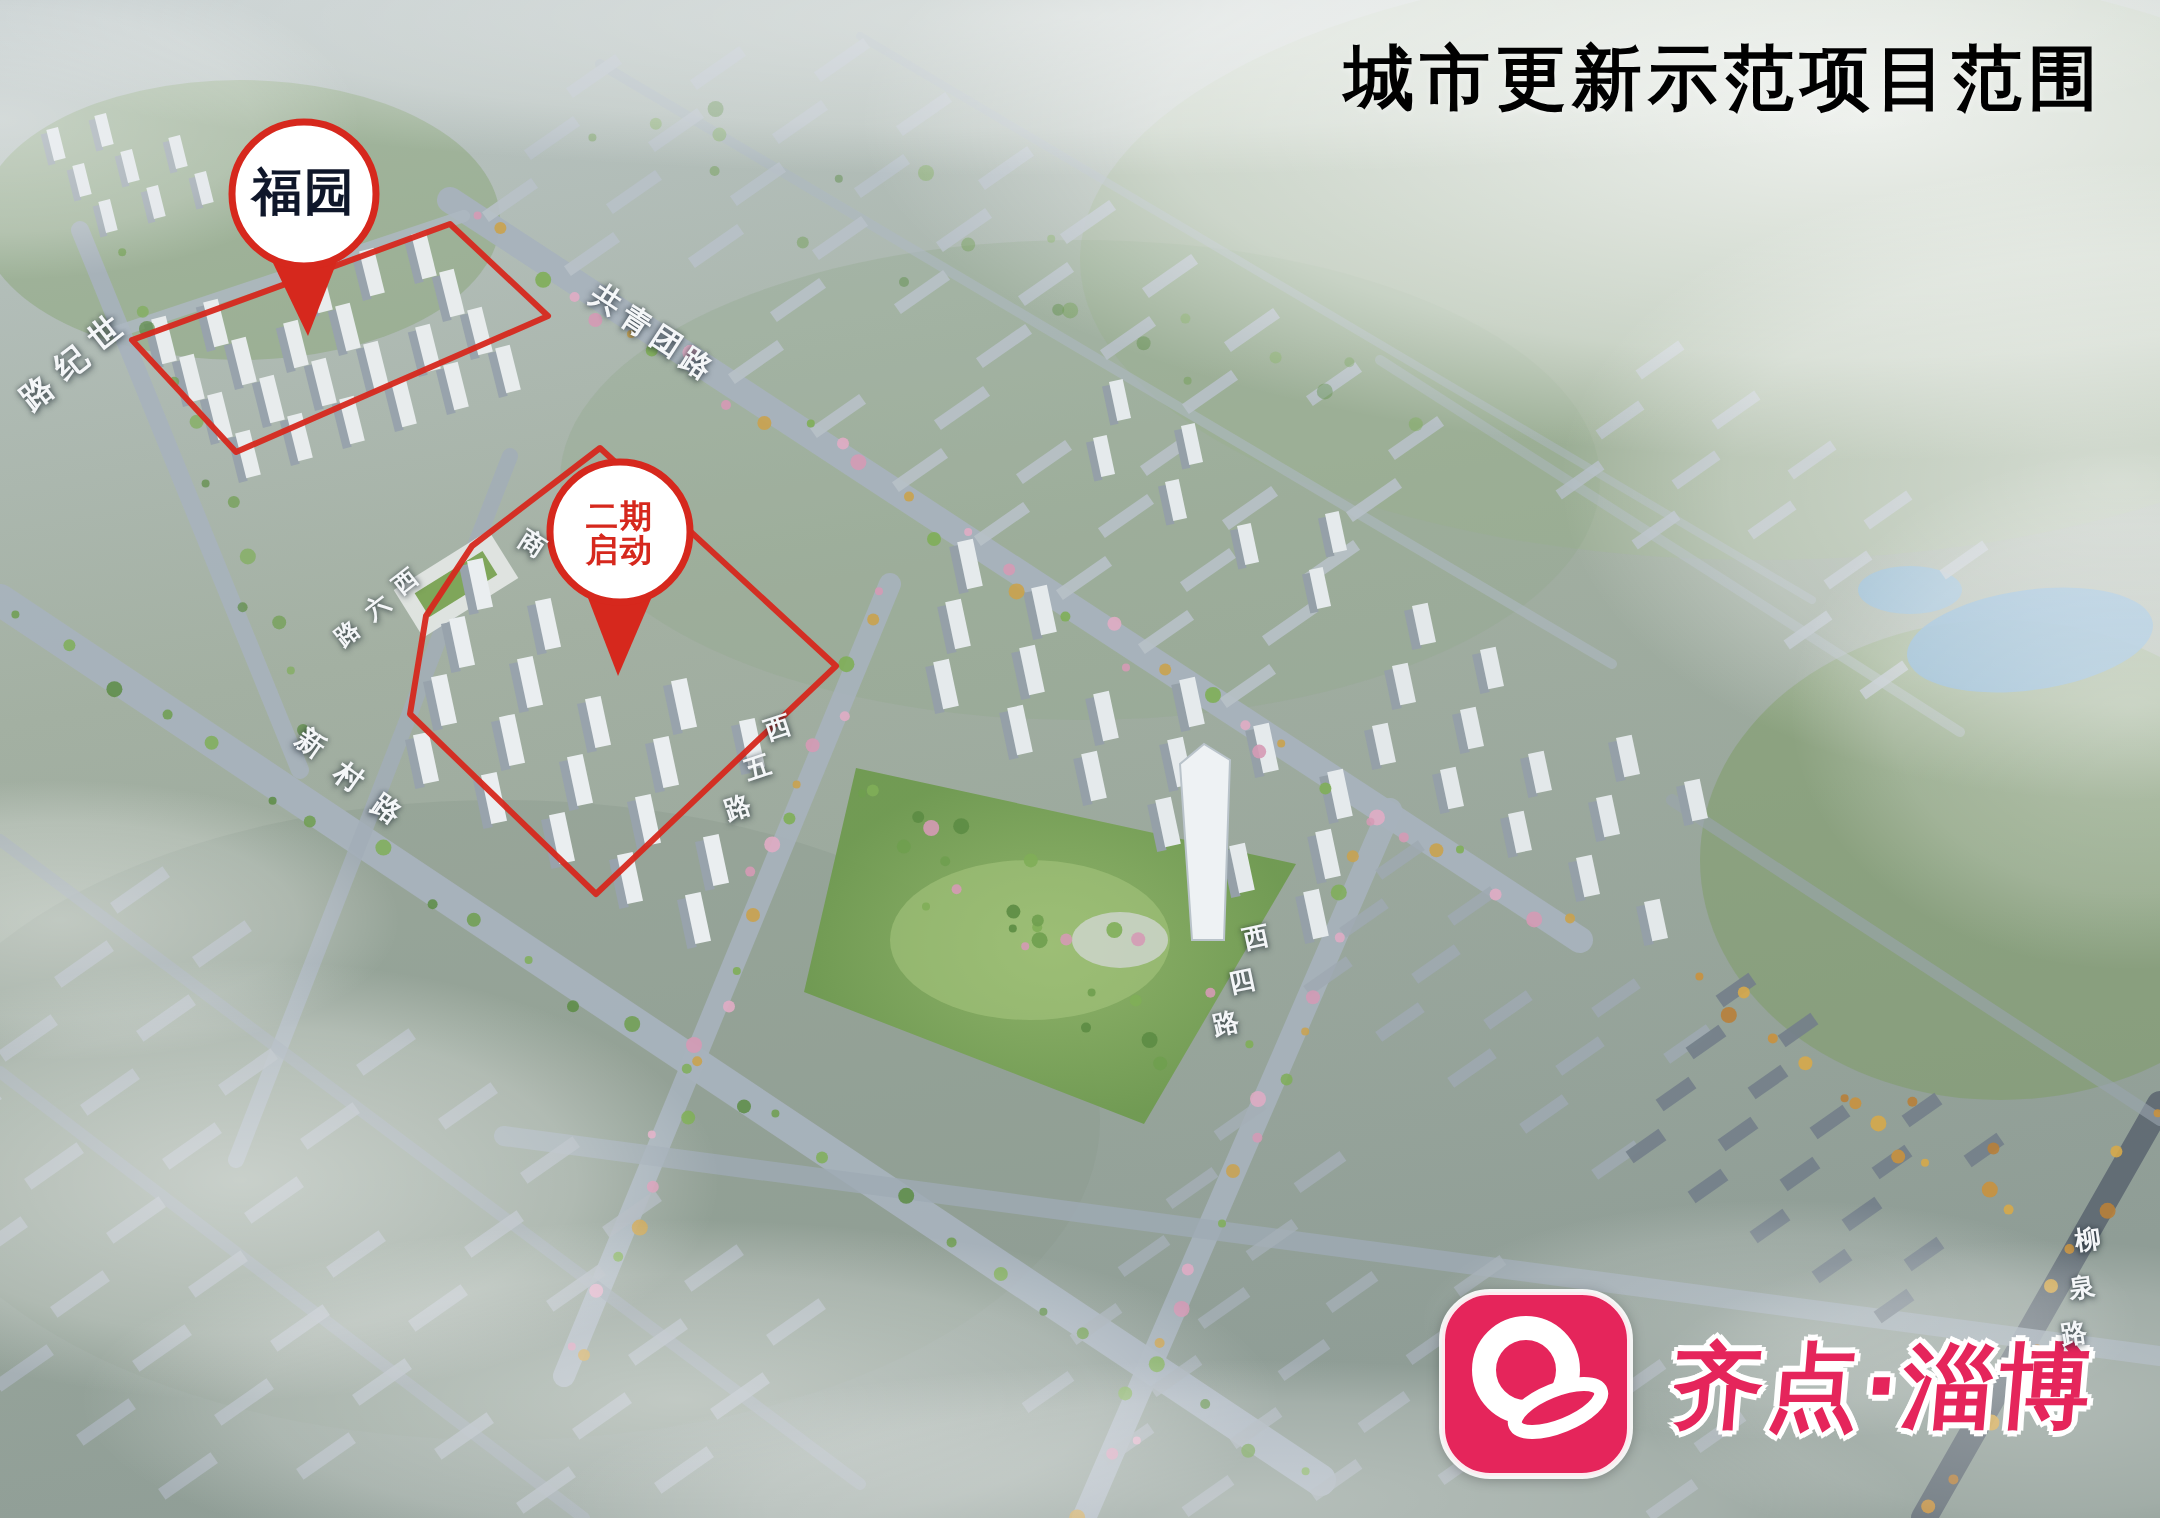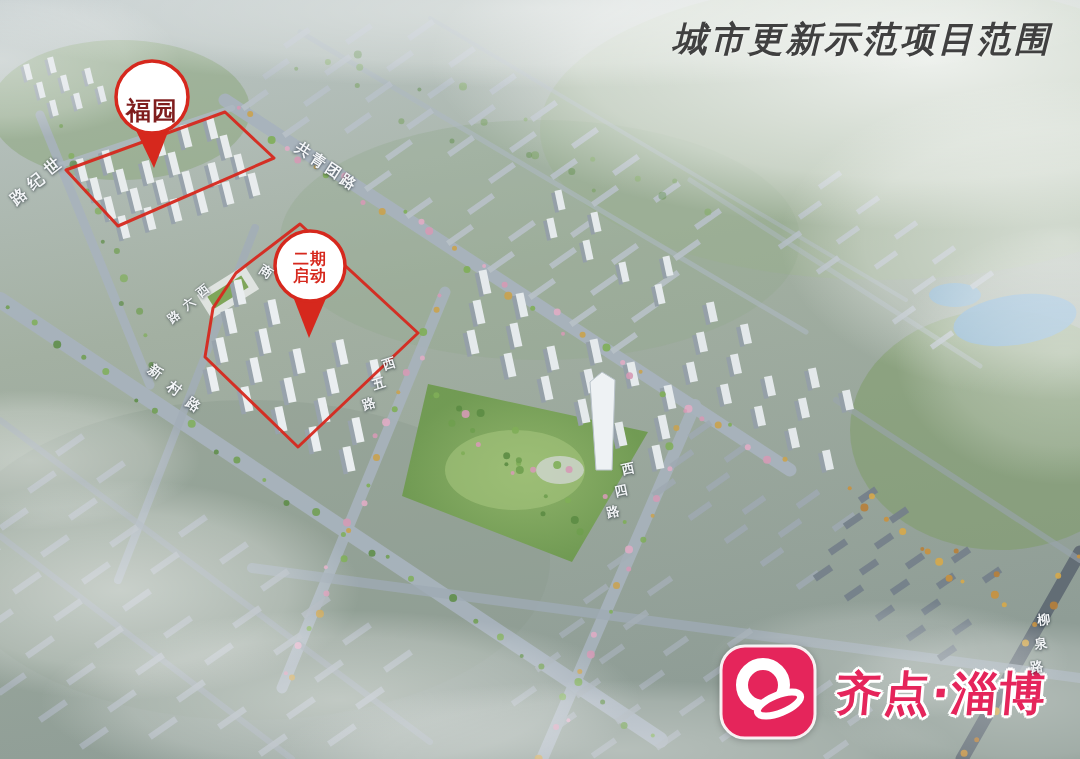--- a/index.html
+++ b/index.html
@@ -1078,31 +1078,31 @@
       <g>
         <polygon points="132.9,124.0 171.1,124.0 154,168" fill="#d6281d"></polygon>
         <circle cx="152" cy="97" r="36" fill="#ffffff" stroke="#d6281d" stroke-width="3.5"></circle>
       </g>
       <g>
         <polygon points="291.4,292.3 328.6,292.3 309,338" fill="#d6281d"></polygon>
         <circle cx="310" cy="266" r="35" fill="#ffffff" stroke="#d6281d" stroke-width="3.5"></circle>
       </g>
     </svg>
 
-  <div id="page-title" style="color: #404040; font-style: italic;">城市更新示范项目范围</div>
+  <div id="page-title" style="color: #000000;">城市更新示范项目范围</div>
 
   <div class="logo">
     <svg class="logo-icon" viewBox="0 0 100 100">
       <rect class="logo-pink-fill" x="3" y="4" width="94" height="92" rx="24" fill="#e5255b" stroke="rgba(255,255,255,0.9)" stroke-width="3"></rect>
       <circle cx="45" cy="43" r="21" fill="none" stroke="#ffffff" stroke-width="12"></circle>
       <ellipse class="logo-pink-fill2" cx="61" cy="62" rx="23" ry="9" fill="#e5255b" stroke="#ffffff" stroke-width="7" transform="rotate(-22 61 62)"></ellipse>
     </svg>
     <div class="logo-text" style="color: rgb(229, 37, 91);">齐点·淄博</div>
   </div>
-<div class="marker-label" style="left: 152px; top: 110px; font-size: 25px; color: #7f1d1d;">
+<div class="marker-label" style="left: 152px; top: 96px; font-size: 25px; color: #0f172a;">
       <div>福园</div>
     </div>
     <div class="marker-label" style="left: 310px; top: 267px; font-size: 16px; color: rgb(214, 40, 29);">
       <div>二期</div>
       <div>启动</div>
     </div>
     <div class="road-label">
       <span class="road-char" style="left: 53px; top: 167px; font-size: 16px; color: rgb(244, 246, 248); transform: translate(-50%, -50%) rotate(-38deg);">世</span>
       <span class="road-char" style="left: 36px; top: 182px; font-size: 16px; color: rgb(244, 246, 248); transform: translate(-50%, -50%) rotate(-38deg);">纪</span>
       <span class="road-char" style="left: 19px; top: 197px; font-size: 16px; color: rgb(244, 246, 248); transform: translate(-50%, -50%) rotate(-38deg);">路</span>

